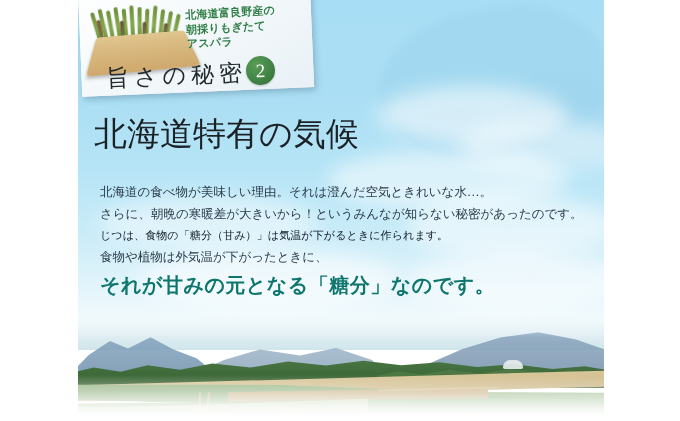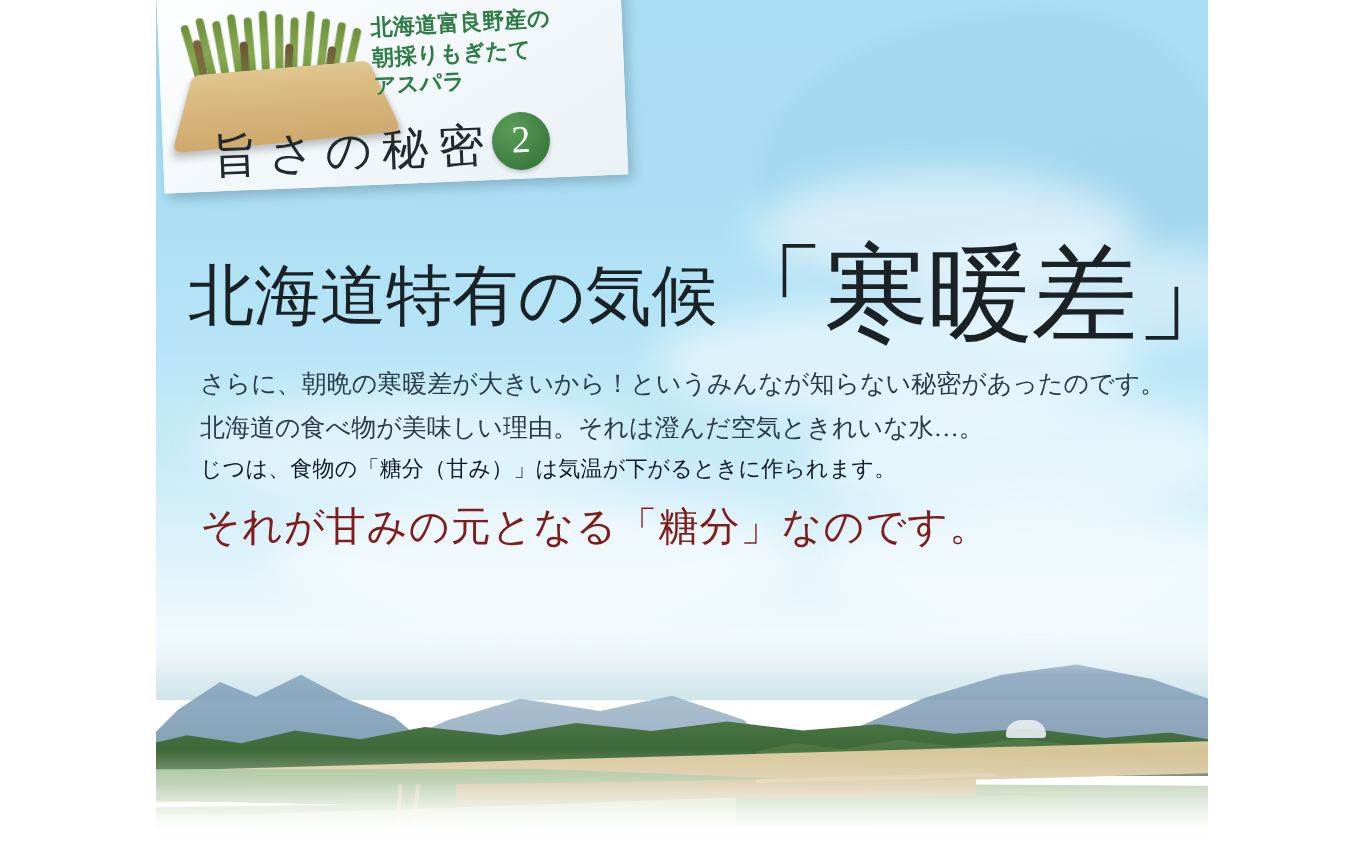--- a/index.html
+++ b/index.html
@@ -342,23 +342,24 @@
   }
   .body p { margin: 0; white-space: nowrap; }
   .body p.strong {
     font-weight: normal;
     color: #111b26;
     font-size: 11px;
     letter-spacing: .1px;
   }
   .body p.final {
     font-size: 20px;
-    color: #7f1d1d;
+    color: #0f766e;
     letter-spacing: .5px;
     margin-top: 7px;
+    font-weight: bold;
   }
 </style>
 </head>
 <body>
 
 <div id="page">
 
   <div id="banner">
 
     <div class="sky">
@@ -428,24 +429,24 @@
         <div>朝採りもぎたて</div>
         <div>アスパラ</div>
       </div>
 
       <div class="card-title">旨さの秘密</div>
       <div class="badge2">2</div>
     </div>
 
     <div class="headline">
       <span class="hl-small">北海道特有の気候</span>
-      <span class="hl-big">「寒暖差」</span>
     </div>
 
     <div class="body">
+      <p>北海道の食べ物が美味しい理由。それは澄んだ空気ときれいな水…。</p>
       <p>さらに、朝晩の寒暖差が大きいから！というみんなが知らない秘密があったのです。</p>
-      <p>北海道の食べ物が美味しい理由。それは澄んだ空気ときれいな水…。</p>
       <p class="strong">じつは、食物の「糖分（甘み）」は気温が下がるときに作られます。</p>
+      <p>食物や植物は外気温が下がったときに、</p>
       <p class="final">それが甘みの元となる「糖分」なのです。</p>
     </div>
 
   </div>
 </div>
 
 </body></html>

